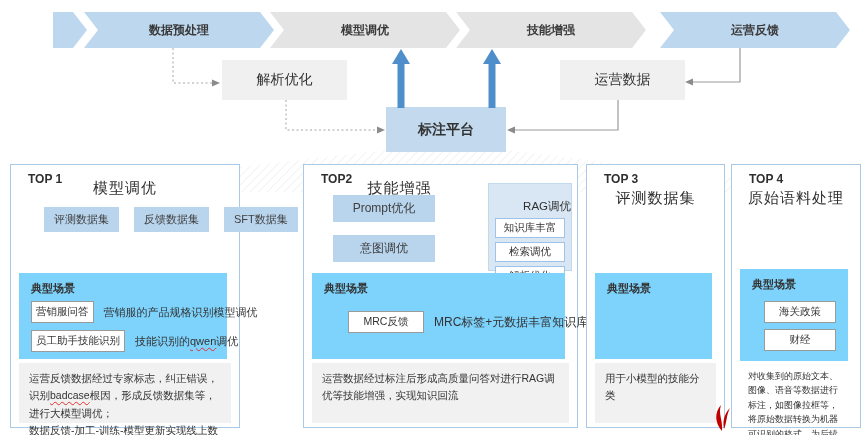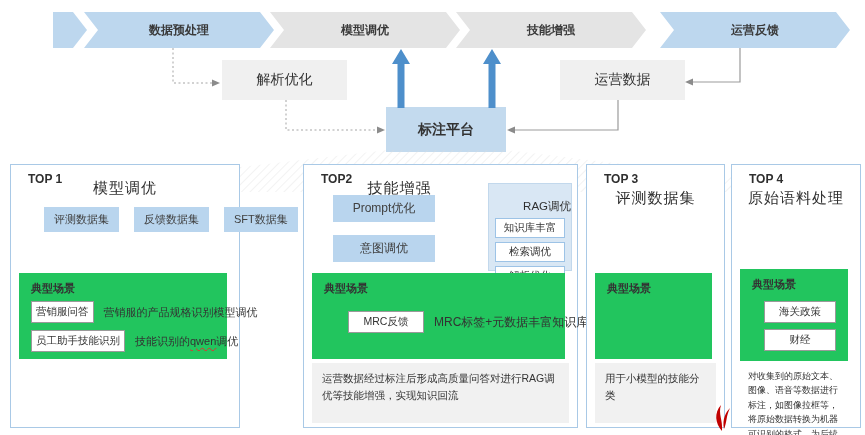--- a/index.html
+++ b/index.html
@@ -36,21 +36,21 @@
   .ptitle{position:absolute;top:14px;left:0;width:100%;text-align:center;font-size:15px;color:#2f2f2f;letter-spacing:1px;}
   .chiprow{position:absolute;display:flex;gap:2px;}
   .chip-blue{
     background:#b9d5ee;color:#404040;font-size:11px;padding:5px 10px;white-space:nowrap;
     display:flex;align-items:center;justify-content:center;margin-left:13px;
   }
   .chip-white{
     background:#fff;border:1px solid #9a9a9a;color:#333;font-size:10.5px;
     padding:3px 4px;white-space:nowrap;display:flex;align-items:center;justify-content:center;
   }
-  .graybox{position:absolute;left:8px;right:12px;background:#22c55e;box-sizing:border-box;text-decoration:underline;}
+  .graybox{position:absolute;left:8px;right:12px;background:#7dd3fc;box-sizing:border-box;text-decoration:underline;}
   .seclabel{position:absolute;top:8px;left:12px;font-size:11px;font-weight:bold;color:#333;}
   .scenrow{position:absolute;display:flex;align-items:center;gap:10px;font-size:11px;color:#333;white-space:nowrap;}
   .note{position:absolute;left:8px;right:8px;background:#f1f1f1;box-sizing:border-box;
     font-size:10.5px;line-height:1.65;color:#333;padding:7px 10px;}
   .misspell{text-decoration:underline wavy #e03030;text-decoration-thickness:1px;text-underline-offset:2px;}
   
   .raggroup{position:absolute;background:#d9e7f4;border:1px solid #c2d8ec;box-sizing:border-box;}
   .raghead{text-align:right;font-size:11.5px;color:#2f2f2f;padding-top:15px;}
   .ragchip{background:#fff;border:1px solid #9dc3e6;font-size:10.5px;color:#333;
     margin:4px 6px 0 6px;text-align:center;padding:2px 0;}
@@ -134,20 +134,24 @@
       <div class="seclabel">典型场景</div>
       <div class="scenrow" style="left:12px;top:28px">
         <span class="chip-white">营销服问答</span>
         <span>营销服的产品规格识别模型调优</span>
       </div>
       <div class="scenrow" style="left:12px;top:57px">
         <span class="chip-white">员工助手技能识别</span>
         <span><span>技能识别的</span><span class="misspell">qwen</span><span>调优</span></span>
       </div>
     </div>
+    <div class="note" style="top:198px;height:60px">
+      <span>运营反馈数据经过专家标志，纠正错误，识别</span><span class="misspell">badcase</span><span>根因，形成反馈数据集等，进行大模型调优；</span><br>
+      <span>数据反馈-加工-训练-模型更新实现线上数据热循环</span>
+    </div>
   </div>
 
   <div class="panel" style="left:303px;width:275px">
     <div class="rank">TOP2</div>
     <div class="ptitle" style="width:70%">技能增强</div>
     <div class="chip-blue" style="position:absolute;left:16px;top:30px;width:82px;font-size:12px">Prompt优化</div>
     <div class="chip-blue" style="position:absolute;left:16px;top:70px;width:82px;font-size:12px">意图调优</div>
     <div class="raggroup" style="left:184px;top:18px;width:84px;height:88px">
       <div class="raghead">RAG调优</div>
       <div class="ragchip">知识库丰富</div>

